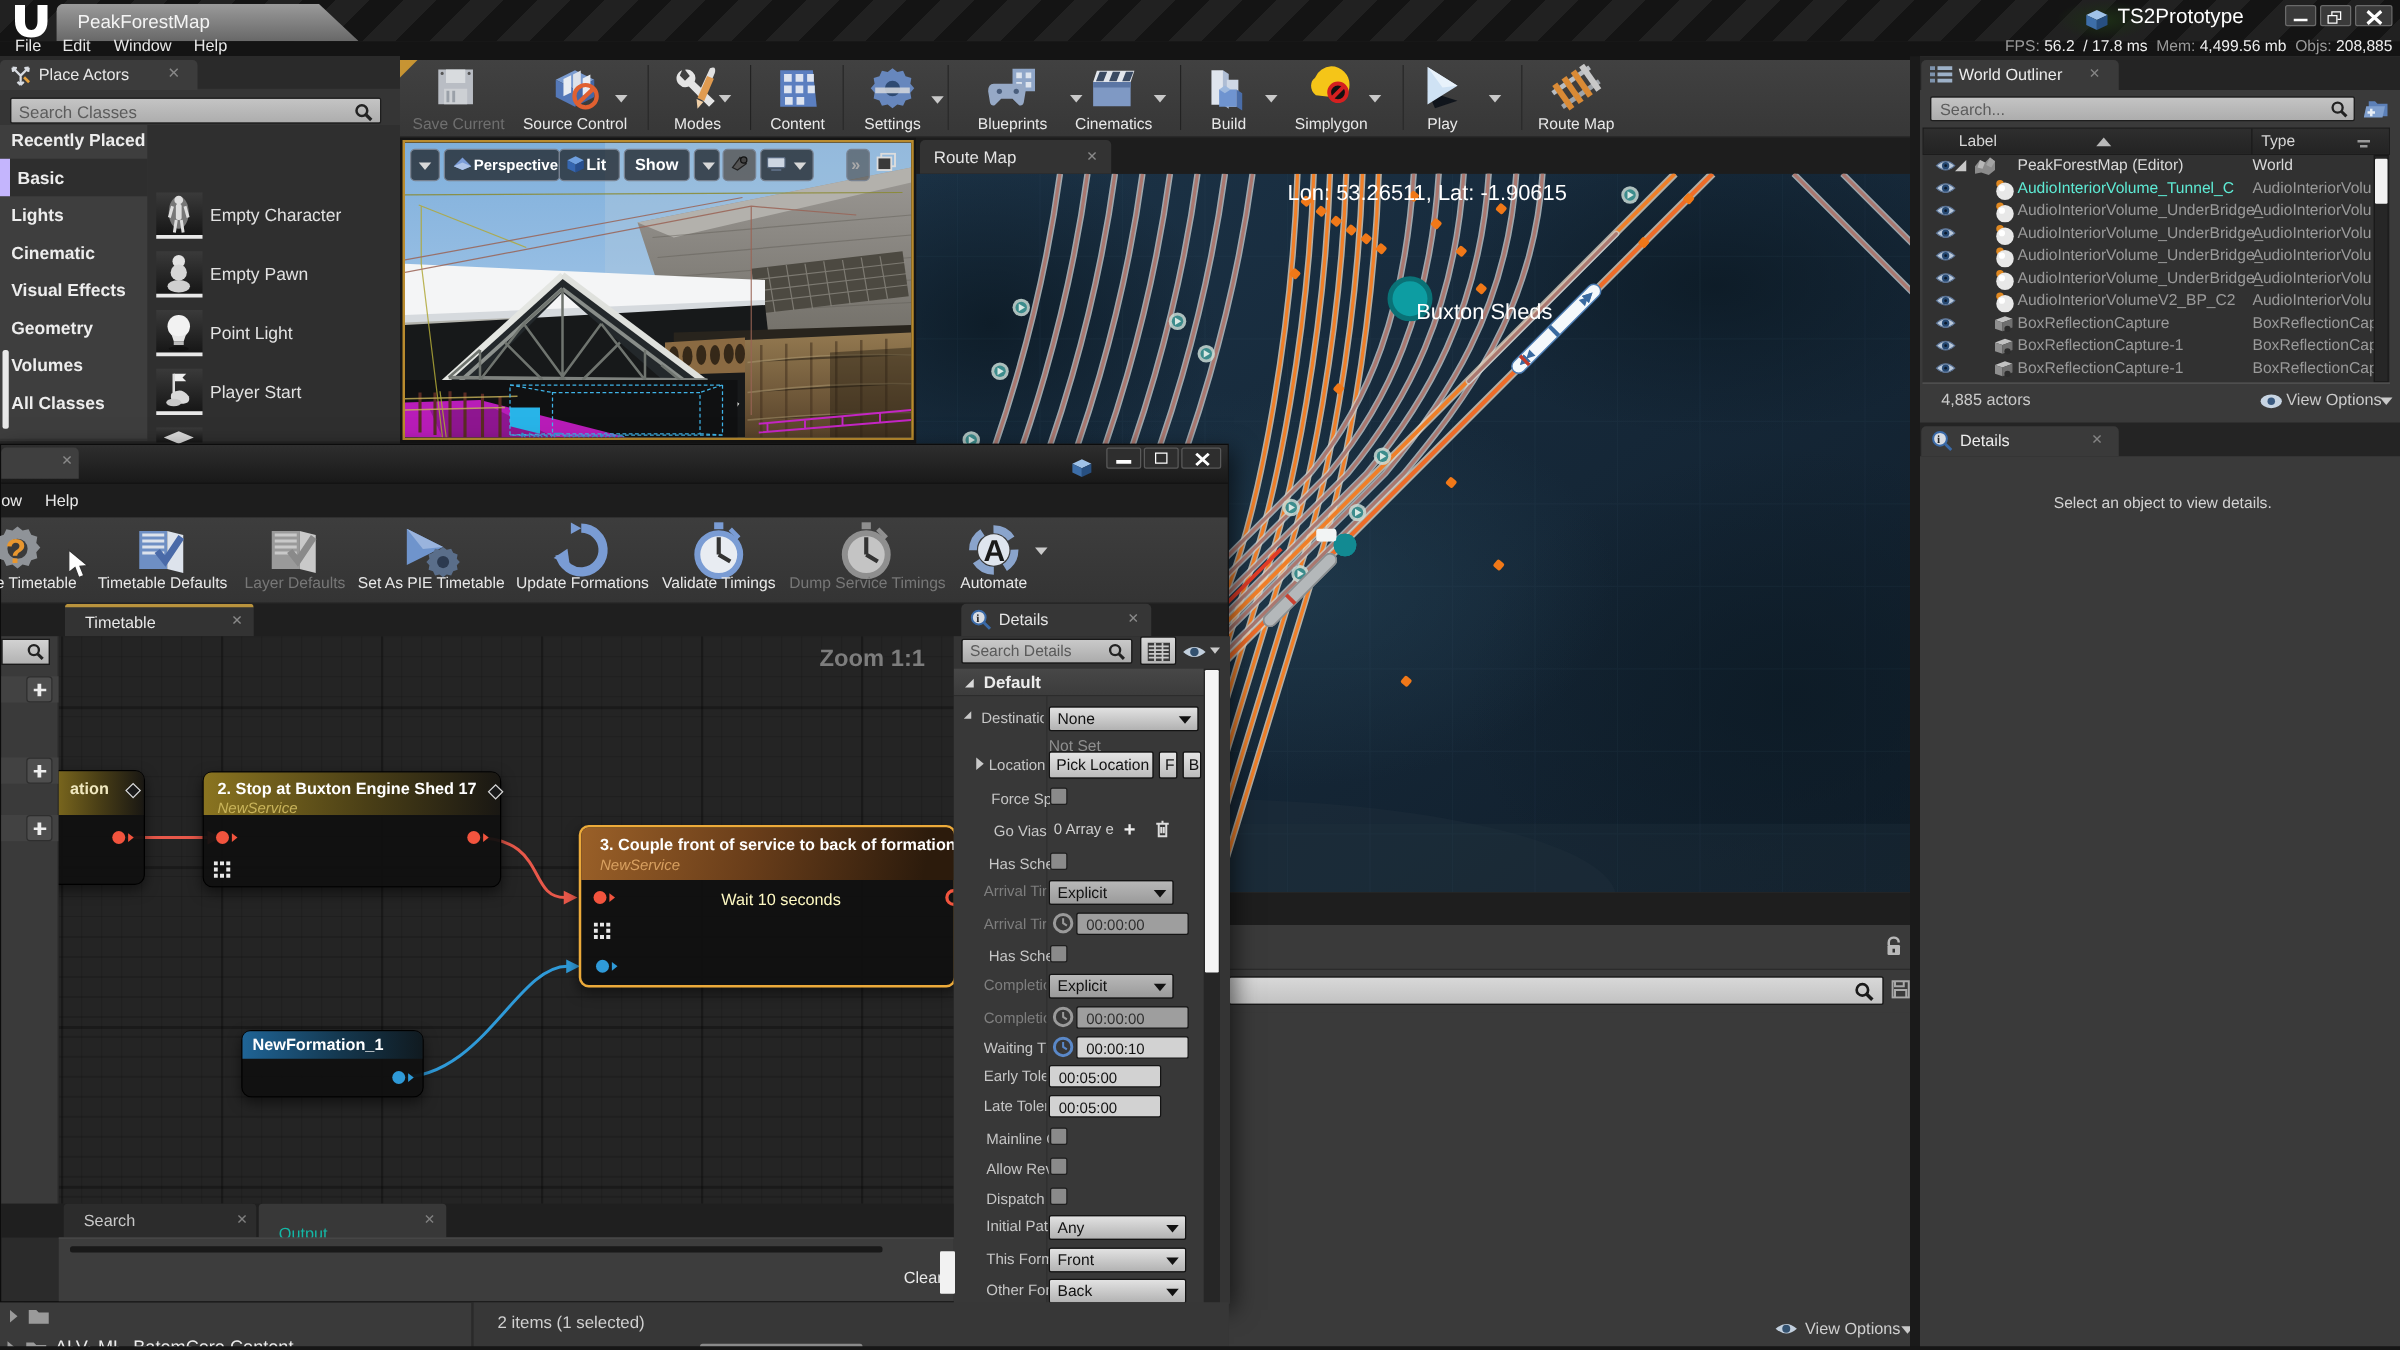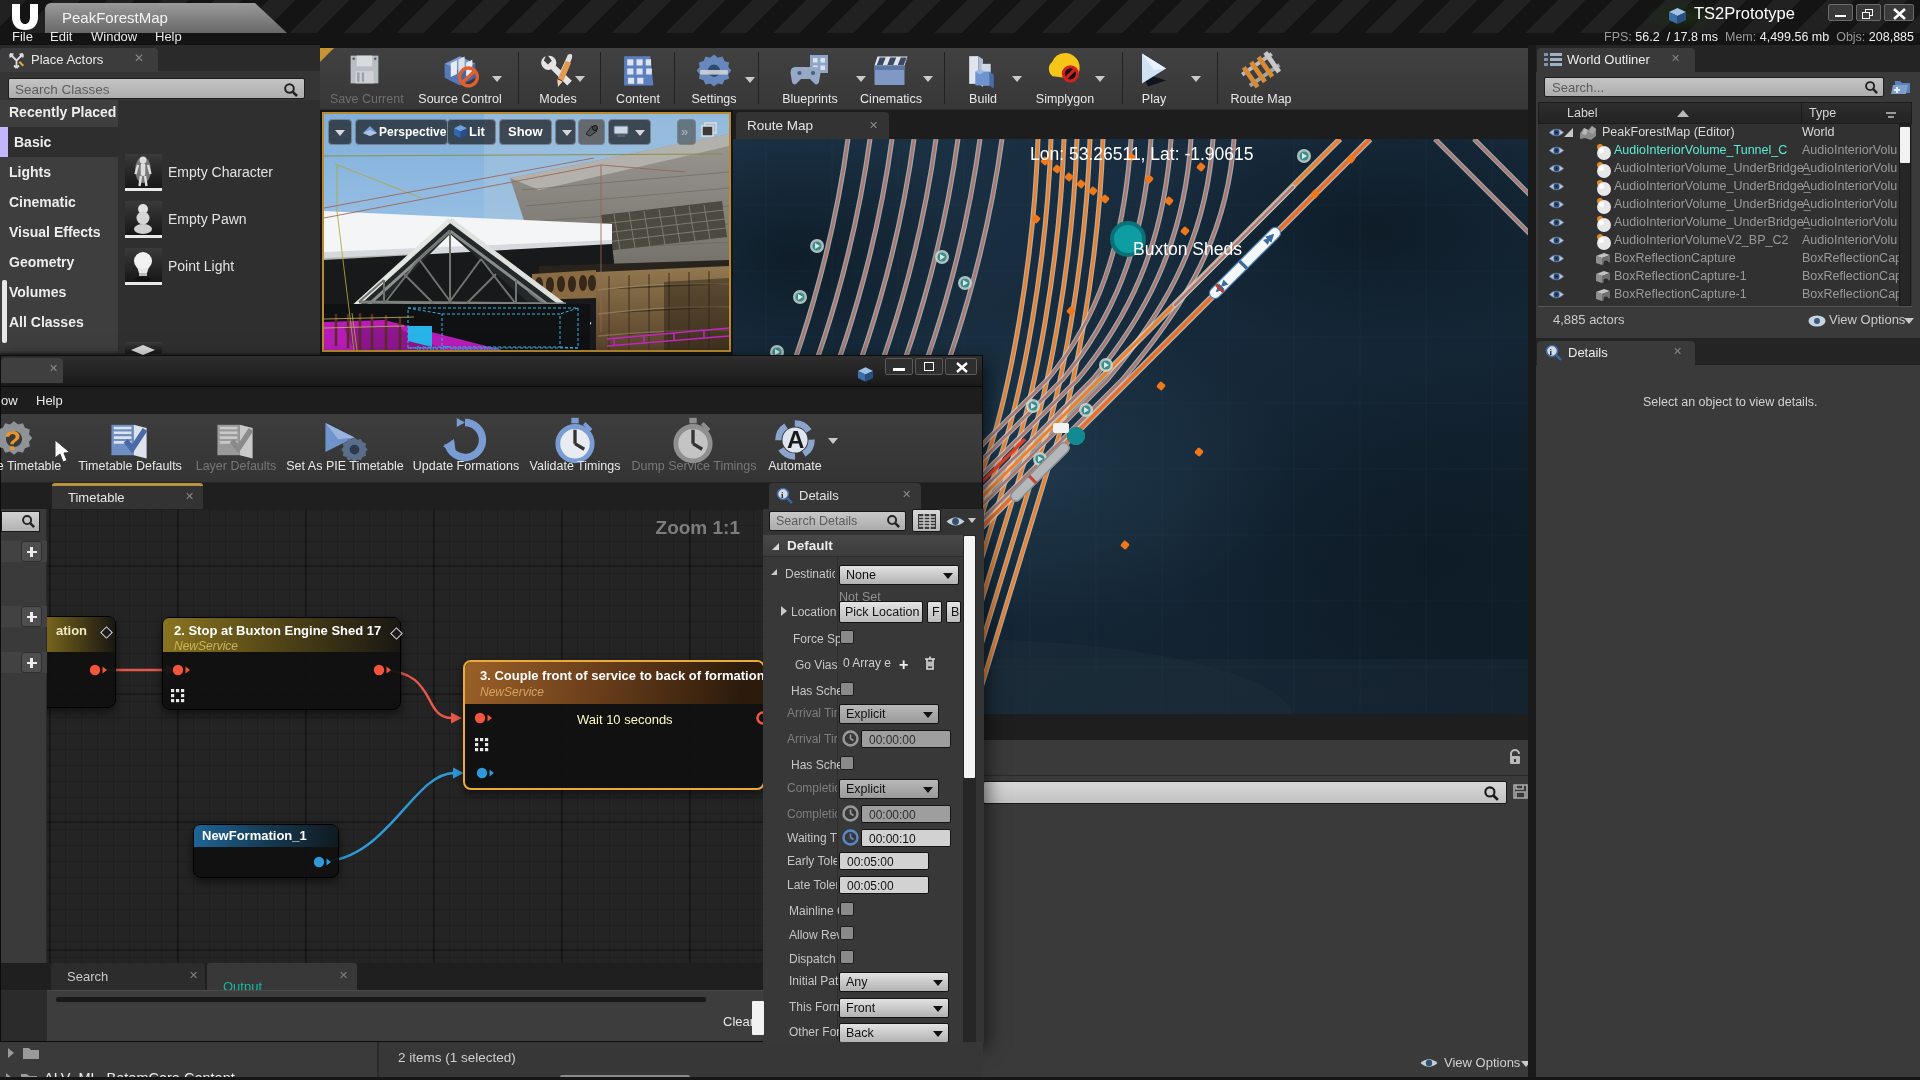--- a/index.html
+++ b/index.html
@@ -288,20 +288,29 @@
       <span style="position:absolute;left:48px;top:14px;">Empty Pawn</span>
     </div>
     <div class="paitem" style="top:199px;">
       <div class="pathumb"><svg width="37" height="34">
             <circle cx="18" cy="13" r="9" fill="#f2f2f2"></circle>
             <path d="M12 19 q6 4 12 0 l-2 6 h-8 z" fill="#e6e6e6"></path>
             <rect x="14" y="25" width="8" height="3" fill="#bbb"></rect>
             <ellipse cx="18" cy="31" rx="8" ry="2" fill="#111"></ellipse>
           </svg></div>
       <span style="position:absolute;left:48px;top:14px;">Point Light</span>
+    </div>
+    <div class="paitem" style="top:246px;">
+      <div class="pathumb"><svg width="37" height="34">
+            <path d="M14 4 h10 l-3 3 3 3 h-10 z" fill="#eee"></path>
+            <path d="M14 4 v16" stroke="#ddd" stroke-width="2"></path>
+            <path d="M12 20 q8 -6 14 2 q2 6 -6 6 q-10 0 -8 -8" fill="#d9d9d9"></path>
+            <ellipse cx="14" cy="27" rx="6" ry="3" fill="#c9c9c9"></ellipse>
+          </svg></div>
+      <span style="position:absolute;left:48px;top:14px;">Player Start</span>
     </div>
     <div class="paitem" style="top:293px;">
       <div class="pathumb" style="height:12px;border-bottom:none;"><svg width="37" height="12">
             <path d="M18 2 l12 5 -12 5 -12 -5 z" fill="#d9d9d9"></path>
           </svg></div>
     </div>
     <div style="position:absolute;left:2px;top:235px;width:5px;height:63px;background:#e8e8e8;border-radius:2px;"></div>
   </div>
   <div class="abs" id="viewport">
 
@@ -701,21 +710,21 @@
             <path d="M0.5 6 Q8.5 -1.5 16.5 6 Q8.5 13.5 0.5 6 Z" fill="#b9c8da" stroke="#5a7294" stroke-width="1"></path>
             <circle cx="8.5" cy="6" r="3.2" fill="#274a74"></circle>
             <circle cx="8.5" cy="6" r="1.2" fill="#0c1a2c"></circle>
           </svg>
           <div style="position:absolute;left:26px;top:4px;width:0;height:0;border-left:9px solid transparent;border-bottom:9px solid #c9c9c9;"></div>
           <svg style="position:absolute;left:40px;top:1px;" width="20" height="16" viewBox="0 0 20 16">
             <path d="M2 8 l4-5 4 2 4-4 4 3 v7 l-5 4 -6-2 -5 1 z" fill="#8b8b8b"></path>
             <path d="M6 3 l4 2 -2 5 -4 -1 z" fill="#b8b8b8"></path>
             <path d="M14 1 l4 3 -3 5 -4 -2 z" fill="#a3a3a3"></path>
           </svg>
-          <span class="lbl" style="left:64px;color:#d8d8d8;">PeakForestMap (Editor)</span>
+          <span class="lbl" style="left:76px;color:#d8d8d8;">PeakForestMap (Editor)</span>
           <span class="typ" style="color:#d8d8d8;">World</span>
         </div>
       <div class="olrow" style="top:18px;">
           <svg class="eye" width="17" height="12" viewBox="0 0 17 12">
             <path d="M0.5 6 Q8.5 -1.5 16.5 6 Q8.5 13.5 0.5 6 Z" fill="#b9c8da" stroke="#5a7294" stroke-width="1"></path>
             <circle cx="8.5" cy="6" r="3.2" fill="#274a74"></circle>
             <circle cx="8.5" cy="6" r="1.2" fill="#0c1a2c"></circle>
           </svg>
           <svg style="position:absolute;left:56px;top:1px;" width="18" height="17">
             <circle cx="6" cy="4" r="3" fill="#e08820"></circle>

